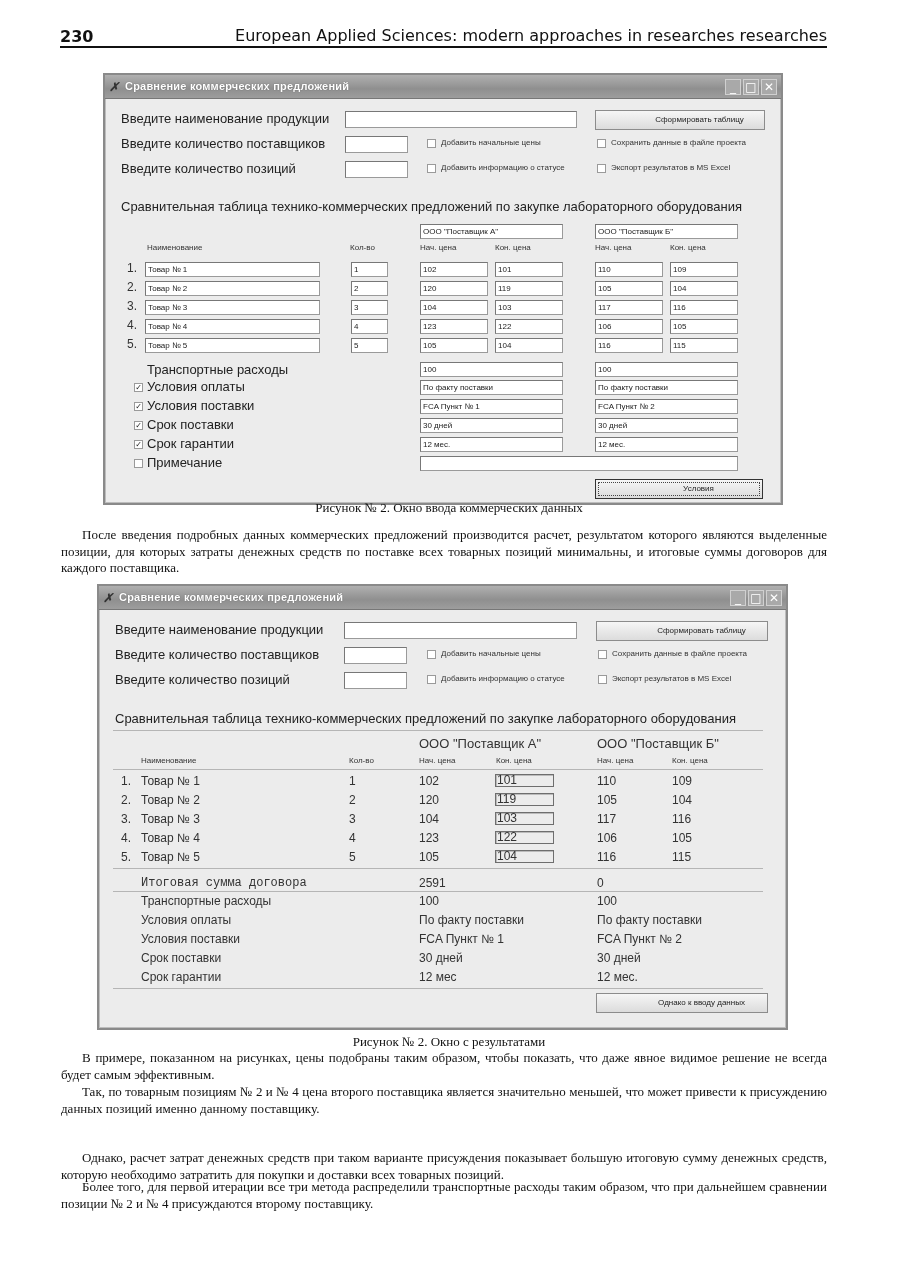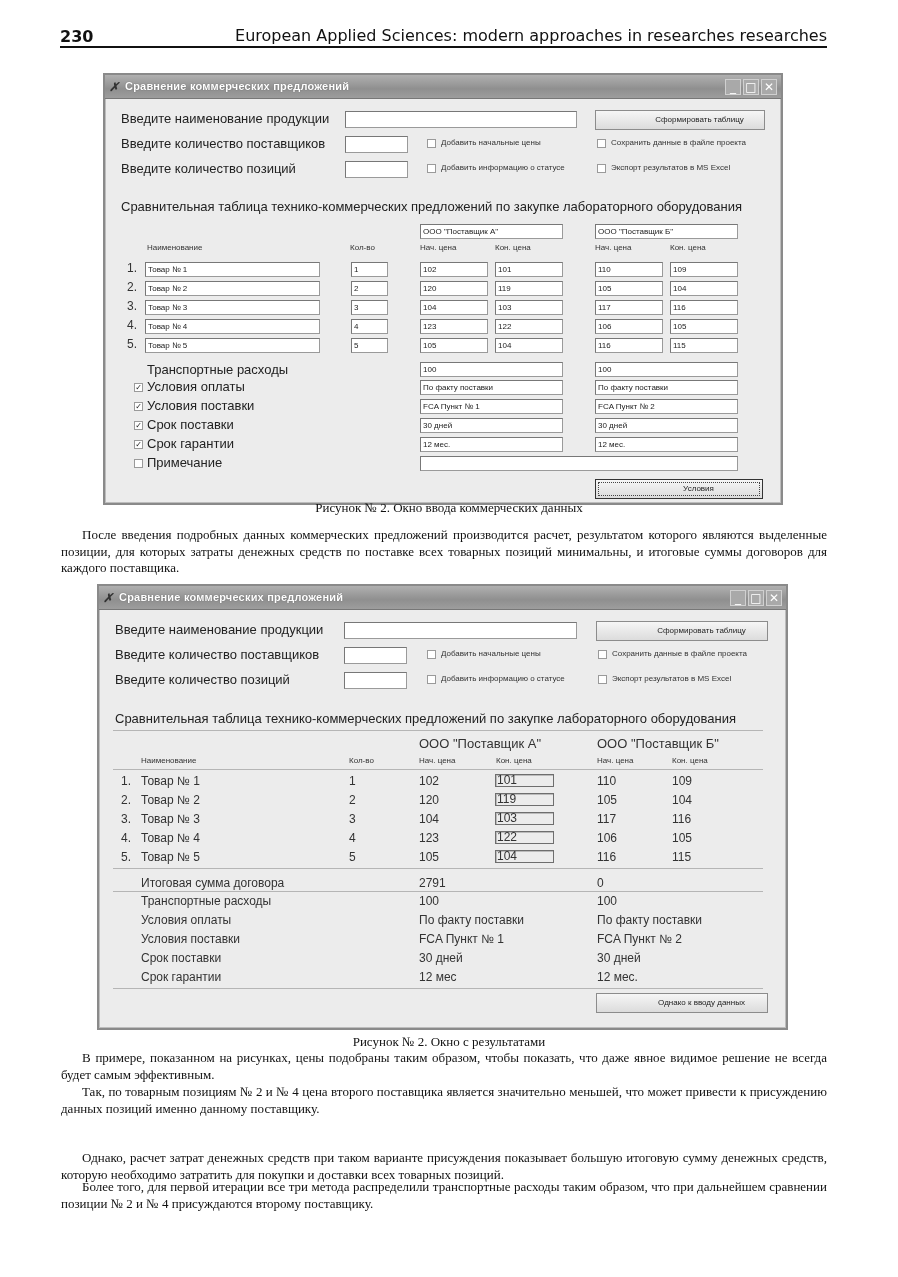--- a/index.html
+++ b/index.html
@@ -235,22 +235,22 @@
     <span class="res-text" style="left:22px; top:264px;">5.</span>
     <span class="res-text" style="left:42px; top:264px;">Товар № 5</span>
     <span class="res-text" style="left:250px; top:264px;">5</span>
     <span class="res-text" style="left:320px; top:264px;">105</span>
     <span class="res-box" style="left:396px; top:264px;">104</span>
     <span class="res-text" style="left:498px; top:264px;">116</span>
     <span class="res-text" style="left:573px; top:264px;">115</span>
   </div>
   <div class="sep" style="left:14px; top:282px; width:650px;"></div>
 
-  <span class="res-text" style="left:42px; top:290px;">Итоговая сумма договора</span>
-  <span class="res-text" style="left:320px; top:290px;">2791</span>
+  <span class="res-text" style="left:42px; top:290px;font-family:Liberation Mono, monospace;">Итоговая сумма договора</span>
+  <span class="res-text" style="left:320px; top:290px;">2591</span>
   <span class="res-text" style="left:498px; top:290px;">0</span>
   <div class="sep" style="left:14px; top:305px; width:650px;"></div>
 
   <span class="res-text" style="left:42px; top:308px;">Транспортные расходы</span>
   <span class="res-text" style="left:320px; top:308px;">100</span>
   <span class="res-text" style="left:498px; top:308px;">100</span>
 
   <span class="res-text" style="left:42px; top:327px;">Условия оплаты</span>
   <span class="res-text" style="left:320px; top:327px;">По факту поставки</span>
   <span class="res-text" style="left:498px; top:327px;">По факту поставки</span>

